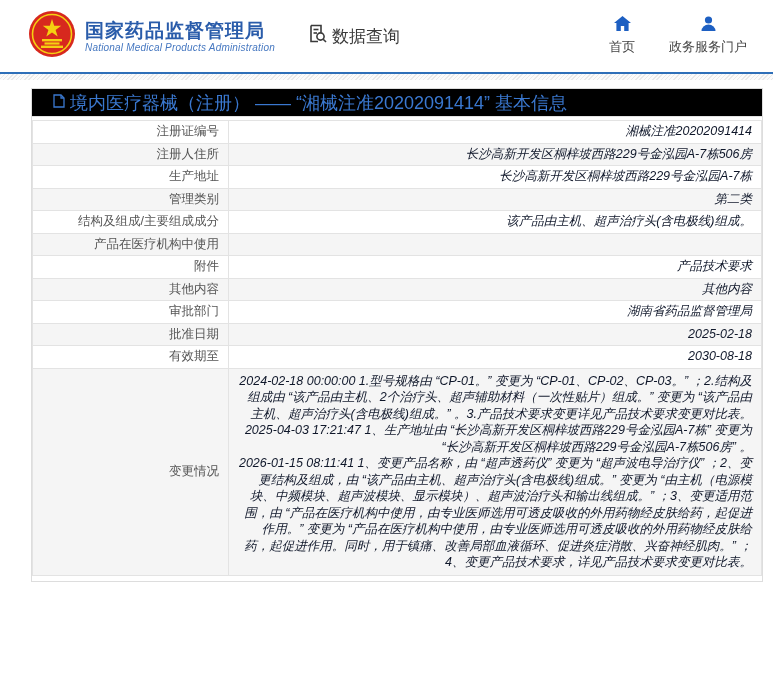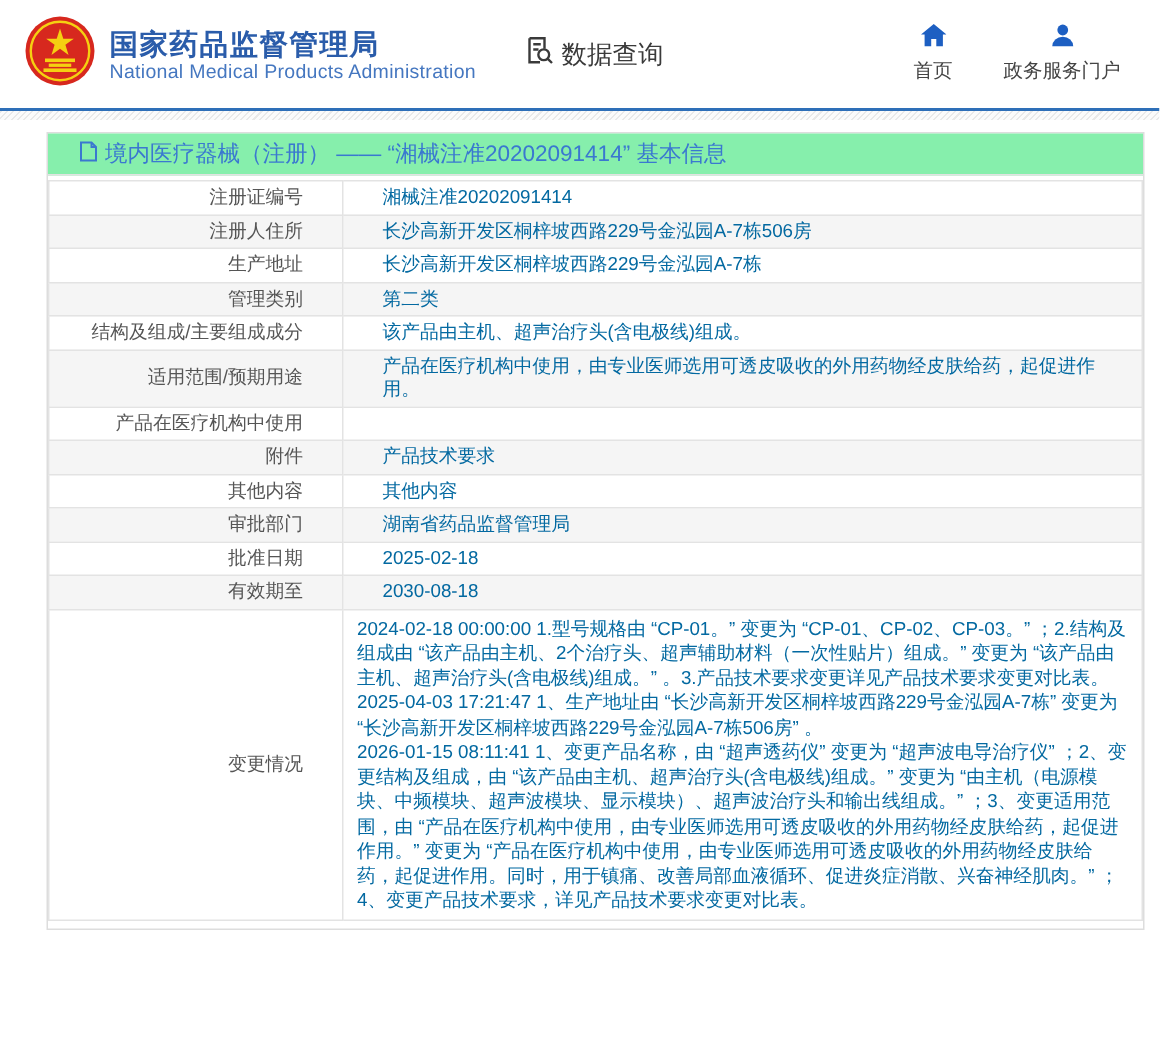--- a/index.html
+++ b/index.html
@@ -5,32 +5,33 @@
   * { margin:0; padding:0; box-sizing:border-box; }
   html,body { background:#fff; }
   body {
     width:773px; min-height:695px; margin:0 auto;
     font-family:"Liberation Sans","DejaVu Sans",sans-serif;
     color:#404040;
   }
   
   .site-header {
     height:72px; background:#fff; display:flex; align-items:center;
-    padding:0 26px 0 16px; position:relative;
+    padding:0 26px 0 28px; position:relative;
   }
   .brand { display:flex; align-items:center; }
   .emblem { width:48px; height:48px; flex:0 0 auto; }
   .brand-text { margin-left:9px; }
   .agency-cn {
     color:#2a5caa; font-size:19px; font-weight:bold; letter-spacing:1px;
     line-height:22px; white-space:nowrap;
   }
   .agency-en {
-    color:#4577c0; font-size:13px; letter-spacing:0.2px; line-height:11px;
+    color:#4577c0; font-size:10px; letter-spacing:0.2px; line-height:11px;
     white-space:nowrap;
+    font-style:italic;
   }
   .data-query {
     display:flex; align-items:center; margin-left:32px; cursor:pointer;
     color:#3a3a3a; font-size:17px; font-weight:400;
   }
   .data-query svg { margin-right:4px; }
   .top-nav { margin-left:auto; display:flex; gap:34px;align-items:center; }
   .top-nav .nav-item {
     display:flex; flex-direction:column; align-items:center; gap:4px;
     text-decoration:none; color:#444; font-size:13px; cursor:pointer;
@@ -39,38 +40,38 @@
   
   .blue-line { height:2px; background:#2e6fb8; }
   .hatch {
     height:6px;
     background:repeating-linear-gradient(135deg,#e9e9e9 0 1px,#fbfbfb 1px 3px);
   }
   
   .content { padding:8px 10px 0 31px; }
   .panel { width:732px; background:#fff; border:1px solid #ddd; padding-bottom:5px; }
   .panel-title {
-    background:#86efac; height:28px; display:flex; align-items:center;
-    padding:0 10px 0 21px; color:#3a78d0; font-size:15px;
+    background:#000000; height:28px; display:flex; align-items:center;
+    padding:0 10px 0 21px; color:#3a78d0; font-size:18px;
     border-bottom:1px solid #e2e2e2;
   }
   .panel-title svg { margin-right:5px; flex:0 0 auto; }
   
   table.info-table {
     width:100%; border-collapse:collapse; margin-top:3px;
     font-size:12.5px; table-layout:fixed;
   }
   .info-table th, .info-table td {
-    border:1px solid #e3e3e3; padding:3px 26px; line-height:15.5px;
+    border:1px solid #e3e3e3; padding:3px 9px; line-height:15.5px;
     vertical-align:middle; font-weight:normal;
   }
   .info-table th {
     width:196px; text-align:right; color:#555; white-space:nowrap;
   }
-  .info-table td { text-align:left; color:#0369a1; word-break:break-all; }
+  .info-table td { text-align:right; color:#0f172a; word-break:break-all;font-style:italic; }
   .info-table tr:nth-child(even) th,
   .info-table tr:nth-child(even) td { background:#f5f5f5; }
   .info-table td.multiline { white-space:pre-line; line-height:16.5px; padding:4px 9px; }
 </style>
 </head>
 <body>
 
 <header class="site-header">
   <div class="brand">
     <span>
@@ -154,24 +155,20 @@
         </tr>
         <tr>
           <th>管理类别</th>
           <td>第二类</td>
         </tr>
         <tr>
           <th>结构及组成/主要组成成分</th>
           <td>该产品由主机、超声治疗头(含电极线)组成。</td>
         </tr>
         <tr>
-          <th>适用范围/预期用途</th>
-          <td>产品在医疗机构中使用，由专业医师选用可透皮吸收的外用药物经皮肤给药，起促进作用。</td>
-        </tr>
-        <tr>
           <th>产品在医疗机构中使用</th>
           <td></td>
         </tr>
         <tr>
           <th>附件</th>
           <td>产品技术要求</td>
         </tr>
         <tr>
           <th>其他内容</th>
           <td>其他内容</td>

